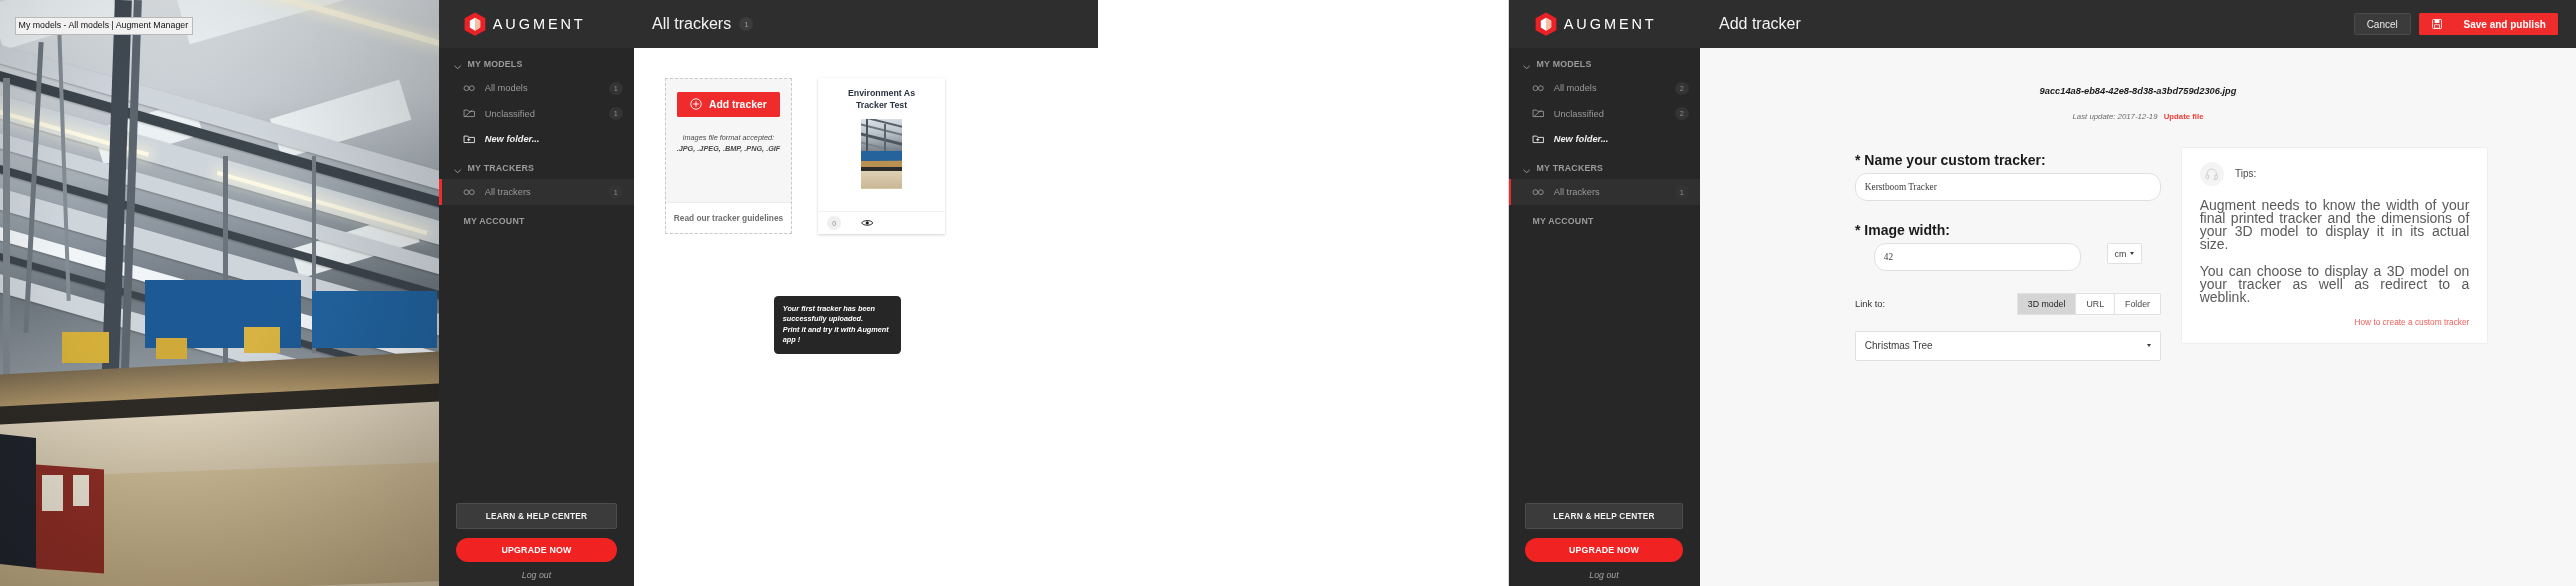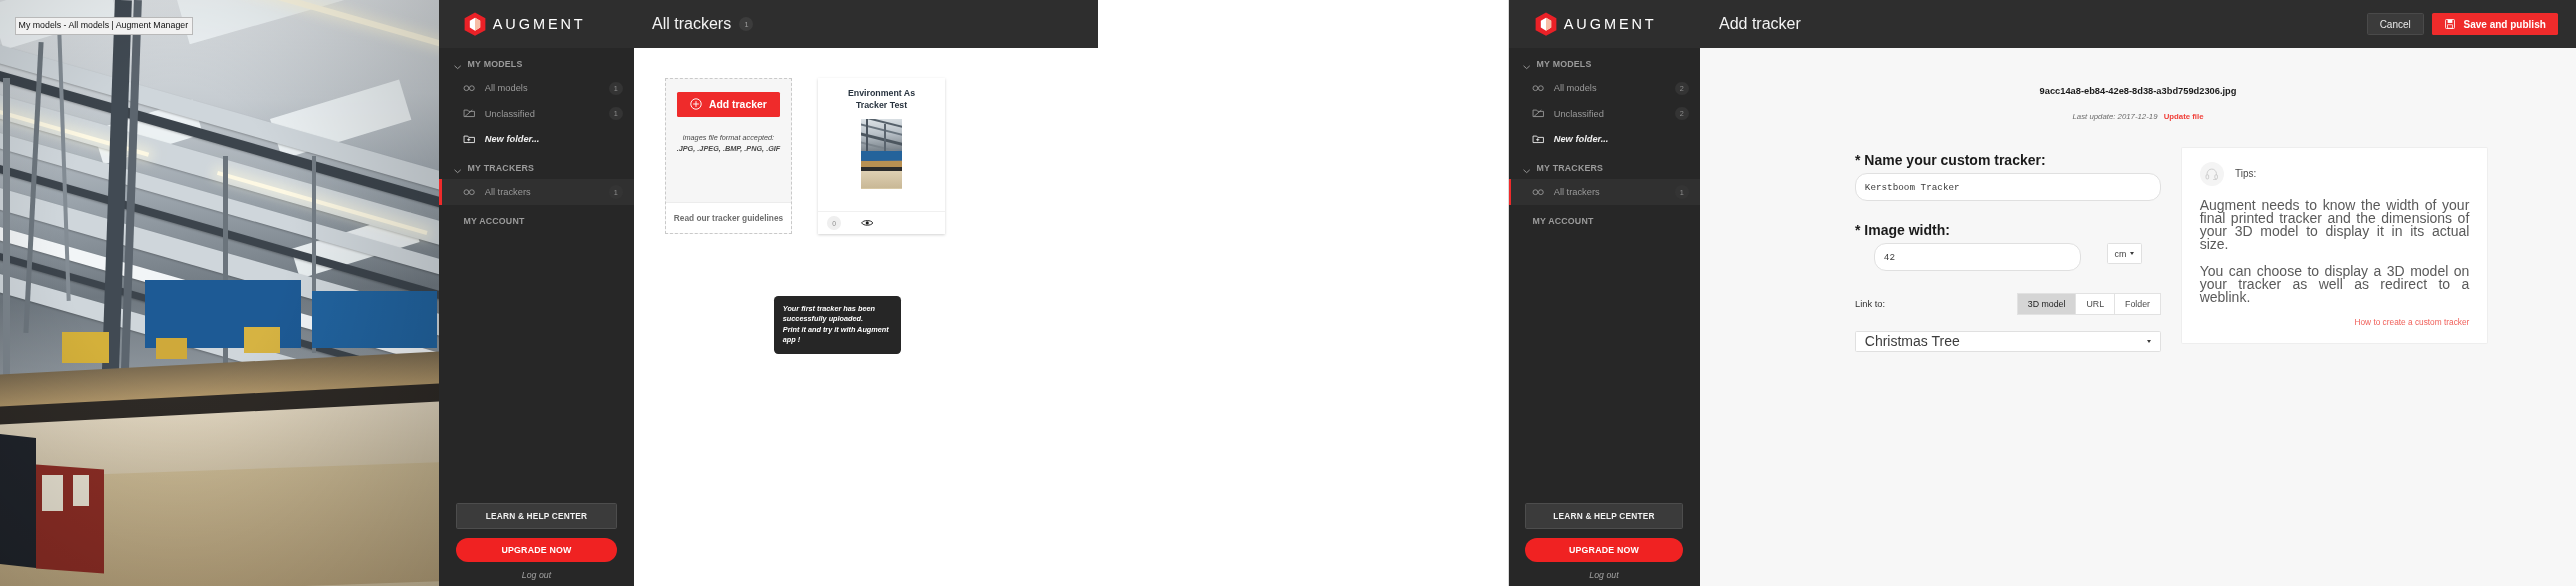--- a/index.html
+++ b/index.html
@@ -89,21 +89,21 @@
     padding-right: 17.7px;
   }
   .btn-cancel {
     background: #3b3b3b; color: #e9e9e9; border: 0.5px solid #4a4a4a;
     font-size: 10px; padding: 4.7px 12px; border-radius: 1.6px; cursor: pointer;
     font-family: "Liberation Sans", sans-serif;
   }
   .btn-save {
     background: #ef2b2b; color: #fff; border: none;
     font-size: 10px; font-weight: bold; padding: 5.7px 12.5px; border-radius: 1.6px;
-    display:flex; align-items:center; gap: 9px; cursor:pointer;
+    display:flex; align-items:center; gap: 22px; cursor:pointer;
     font-family: "Liberation Sans", sans-serif;
   }
   .save-icon { width: 10px; height: 10px; display:block; }
 
   
   .sidebar {
     position: absolute; left: 0; top: 48px; bottom: 0; width: 195px;
     background: #272727; display: flex; flex-direction: column;
   }
   .app-window.right .sidebar { width: 192px; }
@@ -214,40 +214,40 @@
     color:#ffffff; font-size:7.3px; font-style:italic; font-weight:bold;
     line-height: 10.4px; padding: 7.8px 8.8px 8.3px 8.8px; z-index: 30;
   }
 
   
   .main-right {
     position:absolute; left:192px; top:48px; right:0; bottom:0;
     background:#f7f7f7; overflow:hidden;
   }
   .file-head { text-align:center; padding-top: 38px; }
-  .file-name { color:#1b1b1b; font-size:9.3px; font-weight:bold; }
+  .file-name { color:#1b1b1b; font-size:9.3px; font-weight:bold;font-style:italic; }
   .file-meta {
     margin-top: 15.6px; font-size:7.8px; color:#6c6c6c; font-style: italic;
   }
   .file-meta .update-link {
     color:#f0403a; font-style:normal; font-weight:bold; margin-left: 4px; cursor:pointer;
   }
 
   .form-wrap {
     display:flex; gap: 20px; padding: 31px 0 0 155px;
   }
   .form-col { width: 306px; }
   .field-label {
     color:#1b1b1b; font-size:14px; font-weight:bold; margin-bottom: 5.7px;
   }
   .txt-input {
     width: 100%; height: 27.5px; background:#ffffff;
     border:0.5px solid #e0e0e0; border-radius:12px;
     padding: 0 8.8px; font-size:9.3px; color:#3c3c3c;
-    font-family:Liberation Mono, monospace;
+    font-family:Liberation Serif, serif;
   }
   .field-gap { height: 21px; }
   .width-row { display:flex; align-items:flex-start; gap: 26px; justify-content: center; }
   .txt-input.width { width: 207px; }
   .unit-select {
     width: 35px; height: 21px; background:#fff; border:0.5px solid #e0e0e0;
     border-radius:1.6px; display:flex; align-items:center; justify-content:center;
     gap:4.2px; font-size:8.8px; color:#3c3c3c; cursor:pointer;
   }
   .tri-down { width:0;height:0;border-left:2.6px solid transparent;border-right:2.6px solid transparent;border-top:3.6px solid #3c3c3c; display:block;}
@@ -259,24 +259,24 @@
   .seg-group { margin-left: auto; display:flex; }
   .seg {
     border:0.5px solid #e2e2e2; background:#ffffff; color:#4a4a4a;
     font-size:8.8px; padding: 5.2px 10px; cursor:pointer;
     font-family:"Liberation Sans", sans-serif;
   }
   .seg + .seg { border-left: none; }
   .seg.active { background:#d5d5d5; color:#1e1e1e; }
 
   .model-select {
-    margin-top: 15.6px; width: 100%; height: 21px; background:#ffffff;
+    margin-top: 15.6px; width: 100%; height: 30px; background:#ffffff;
     border:0.5px solid #e0e0e0; border-radius:1.6px;
     display:flex; align-items:center; padding: 0 8.8px;
-    font-size:14px; color:#3c3c3c; cursor:pointer;
+    font-size:10px; color:#3c3c3c; cursor:pointer;
   }
   .model-select .tri-down { margin-left:auto; }
 
   .tips-card {
     width: 307px; background:#ffffff; border:0.5px solid #eeeeee;
     border-radius: 1.6px; padding: 13.5px 17.7px 15.6px 17.7px; align-self:flex-start;
     margin-top: -4.2px;
   }
   .tips-head { display:flex; align-items:center; gap: 11.4px; }
   .tips-bubble {

